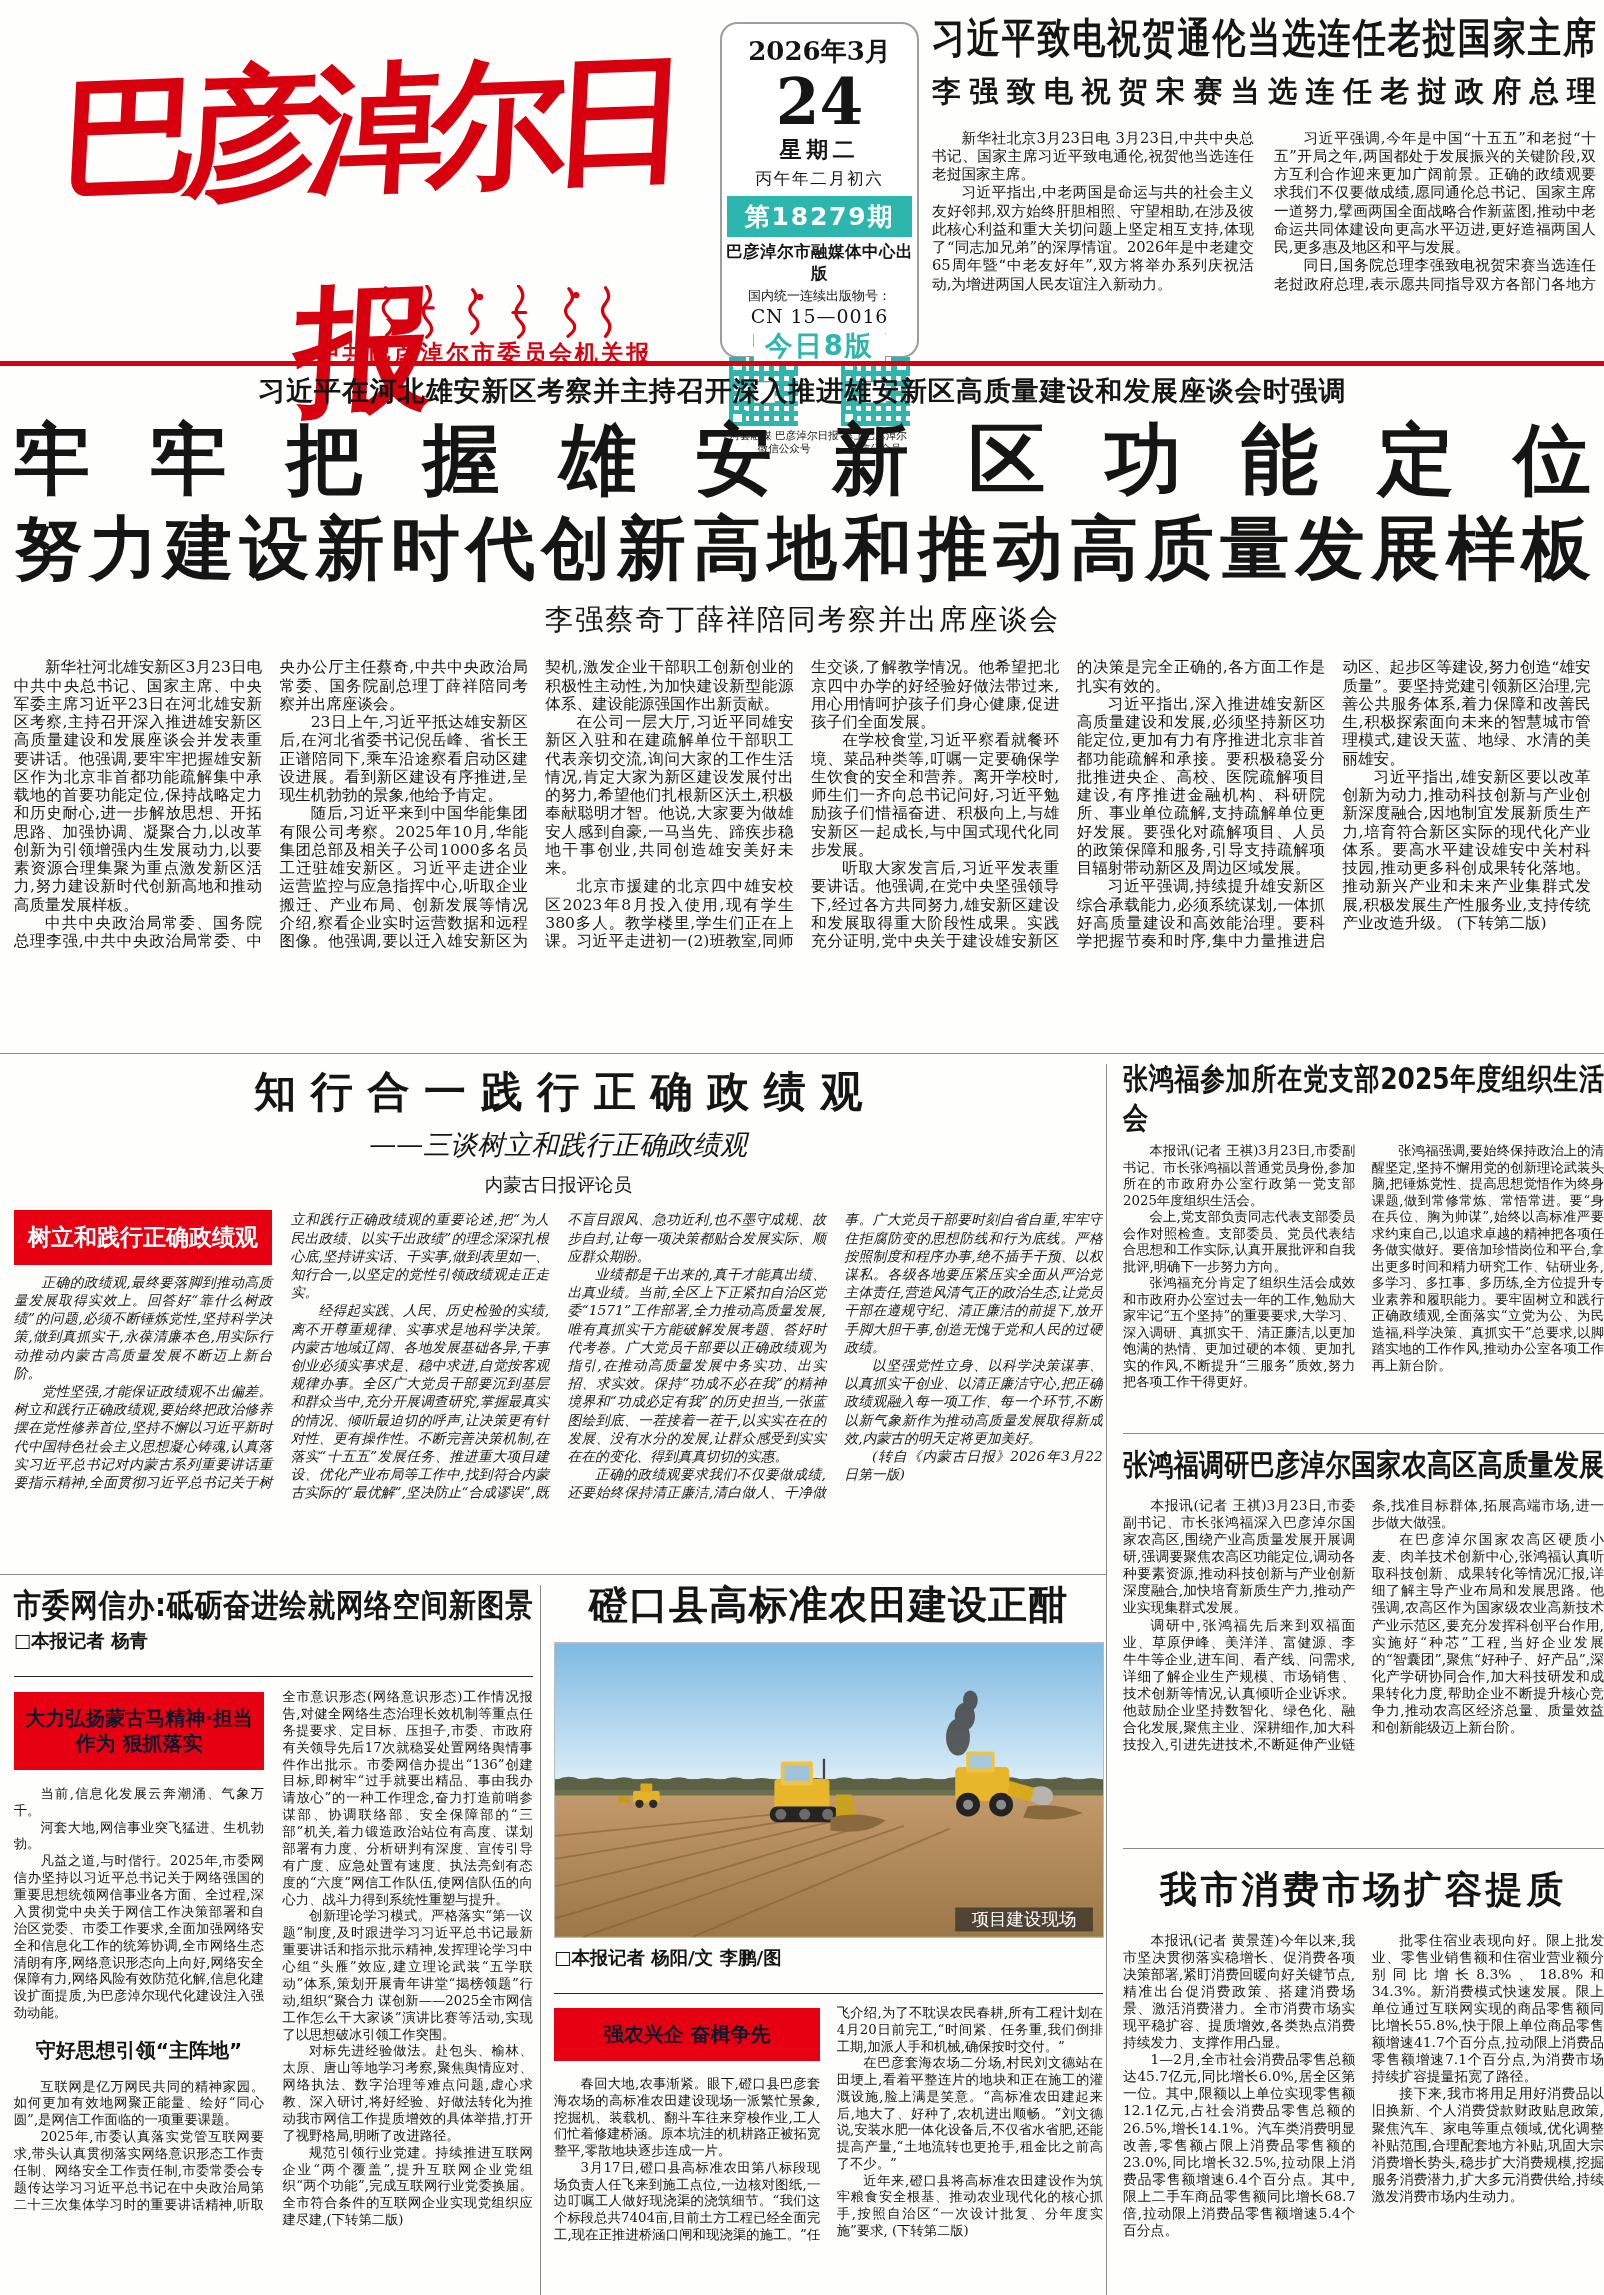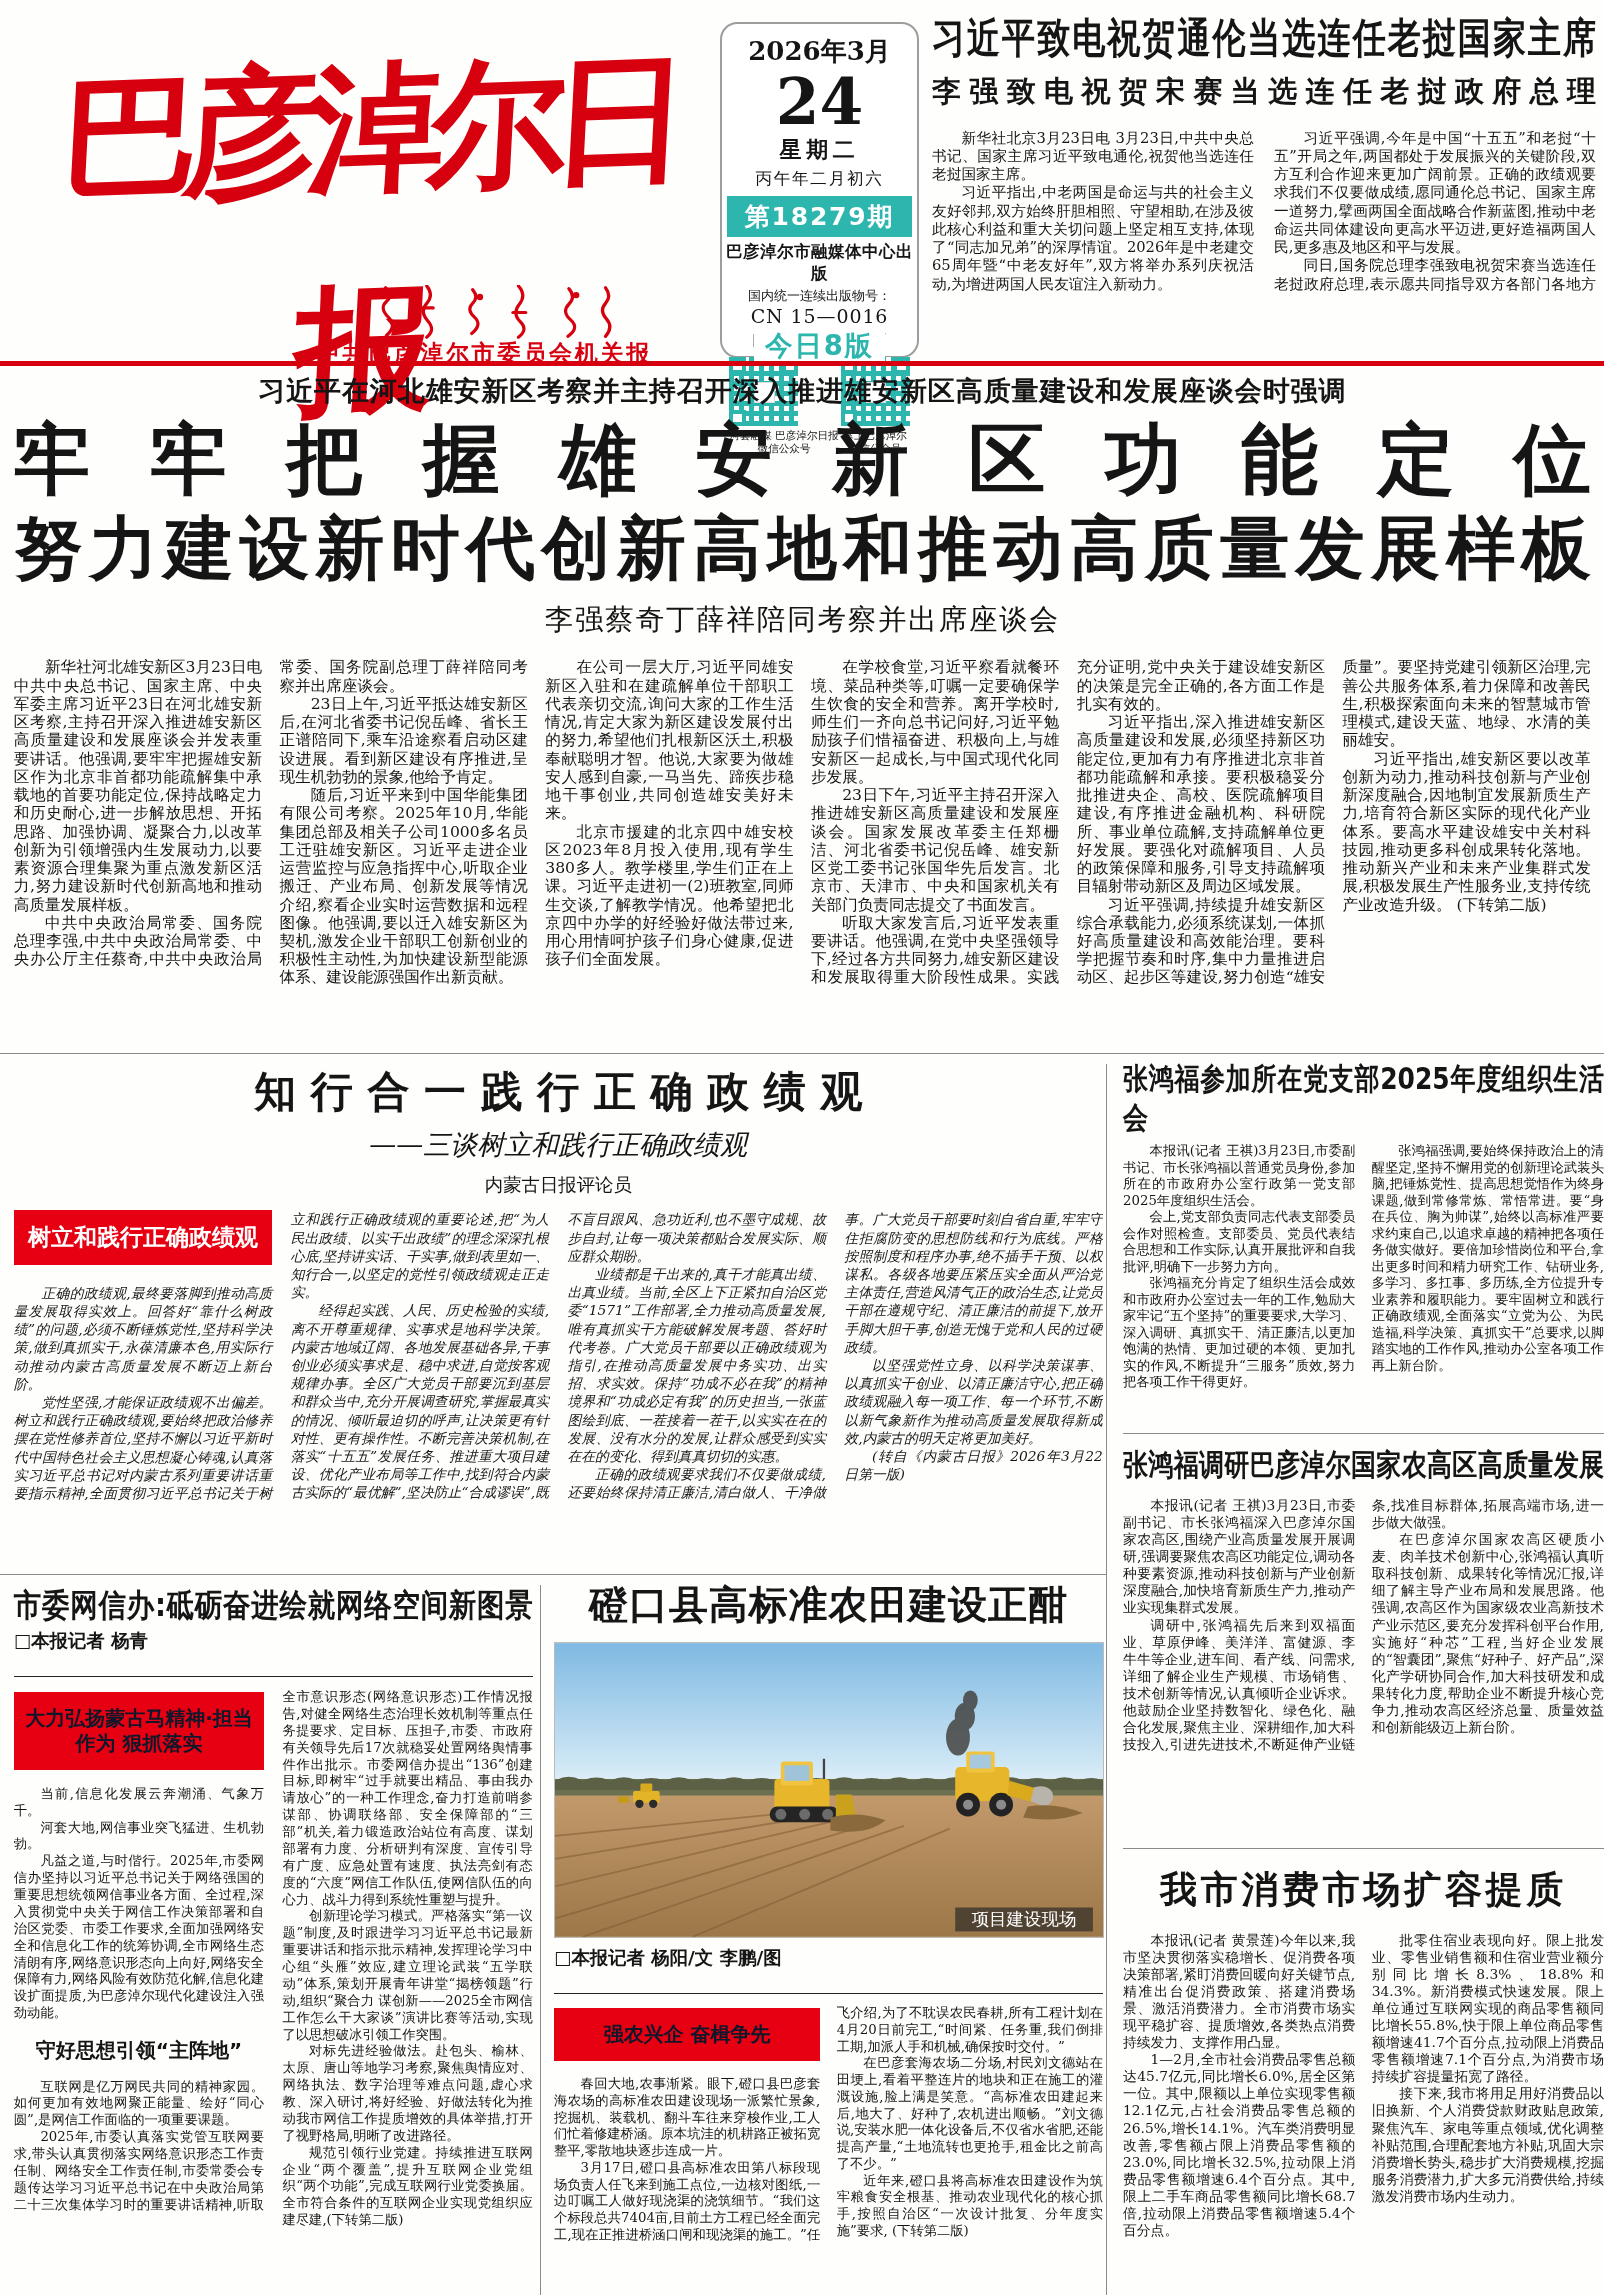--- a/index.html
+++ b/index.html
@@ -62,21 +62,21 @@
   .lead-body{margin-top:19px;column-count:6;column-gap:17.4px;font-size:15.6px;line-height:1.17;
     text-align:justify;height:341px;overflow:hidden;}
   
   .commentary{position:absolute;left:13.8px;top:1064px;width:1089px;}
   .cm-title{font-family:"DejaVu Sans",sans-serif;font-weight:900;font-size:42px;text-align:center;}
   .cm-sub{font-size:27px;text-align:center;margin-top:7.3px;font-style:italic;}
   .cm-byline{font-size:18.4px;text-align:center;margin-top:8.3px;}
   .cm-body{margin-top:13.8px;column-count:4;column-gap:18.4px;font-size:13.8px;line-height:1.32;
     text-align:justify;height:371px;overflow:hidden;font-style:italic;}
   .hl-box{background:#e60012;color:#fff;font-family:"DejaVu Sans",sans-serif;font-style:normal;
-    font-weight:bold;font-size:23px;text-align:center;padding:12px 2.8px;margin-bottom:19px;}
+    font-weight:bold;font-size:23px;text-align:center;padding:12px 2.8px;margin-bottom:8px;}
   .cm-source{text-indent:2em;margin:0;}
   
   .r-art{position:absolute;left:1123px;width:481px;}
   .r-h{font-family:"DejaVu Sans",sans-serif;font-weight:900;font-size:25px;line-height:1.3;
     text-align:justify;text-align-last:justify;transform:scaleY(1.2);transform-origin:top;}
   .r-body{margin-top:18.4px;column-count:2;column-gap:16.5px;font-size:13.3px;line-height:1.24;
     text-align:justify;overflow:hidden;}
   .cons-h{font-family:"DejaVu Sans",sans-serif;font-weight:900;font-size:37px;text-align:center;letter-spacing:3.7px;}
   
   .cyber{position:absolute;left:13.8px;top:1585px;width:519px;}
@@ -179,21 +179,20 @@
     <div class="lead-h2">努力建设新时代创新高地和推动高质量发展样板</div>
     <div class="lead-deck">李强蔡奇丁薛祥陪同考察并出席座谈会</div>
     <div class="lead-body body-cols">
         <p>新华社河北雄安新区3月23日电  中共中央总书记、国家主席、中央军委主席习近平23日在河北雄安新区考察,主持召开深入推进雄安新区高质量建设和发展座谈会并发表重要讲话。他强调,要牢牢把握雄安新区作为北京非首都功能疏解集中承载地的首要功能定位,保持战略定力和历史耐心,进一步解放思想、开拓思路、加强协调、凝聚合力,以改革创新为引领增强内生发展动力,以要素资源合理集聚为重点激发新区活力,努力建设新时代创新高地和推动高质量发展样板。</p>
         <p>中共中央政治局常委、国务院总理李强,中共中央政治局常委、中央办公厅主任蔡奇,中共中央政治局常委、国务院副总理丁薛祥陪同考察并出席座谈会。</p>
         <p>23日上午,习近平抵达雄安新区后,在河北省委书记倪岳峰、省长王正谱陪同下,乘车沿途察看启动区建设进展。看到新区建设有序推进,呈现生机勃勃的景象,他给予肯定。</p>
         <p>随后,习近平来到中国华能集团有限公司考察。2025年10月,华能集团总部及相关子公司1000多名员工迁驻雄安新区。习近平走进企业运营监控与应急指挥中心,听取企业搬迁、产业布局、创新发展等情况介绍,察看企业实时运营数据和远程图像。他强调,要以迁入雄安新区为契机,激发企业干部职工创新创业的积极性主动性,为加快建设新型能源体系、建设能源强国作出新贡献。</p>
         <p>在公司一层大厅,习近平同雄安新区入驻和在建疏解单位干部职工代表亲切交流,询问大家的工作生活情况,肯定大家为新区建设发展付出的努力,希望他们扎根新区沃土,积极奉献聪明才智。他说,大家要为做雄安人感到自豪,一马当先、蹄疾步稳地干事创业,共同创造雄安美好未来。</p>
         <p>北京市援建的北京四中雄安校区2023年8月投入使用,现有学生380多人。教学楼里,学生们正在上课。习近平走进初一(2)班教室,同师生交谈,了解教学情况。他希望把北京四中办学的好经验好做法带过来,用心用情呵护孩子们身心健康,促进孩子们全面发展。</p>
         <p>在学校食堂,习近平察看就餐环境、菜品种类等,叮嘱一定要确保学生饮食的安全和营养。离开学校时,师生们一齐向总书记问好,习近平勉励孩子们惜福奋进、积极向上,与雄安新区一起成长,与中国式现代化同步发展。</p>
-        <p>23日下午,习近平主持召开深入推进雄安新区高质量建设和发展座谈会。国家发展改革委主任郑栅洁、河北省委书记倪岳峰、雄安新区党工委书记张国华先后发言。北京市、天津市、中央和国家机关有关部门负责同志提交了书面发言。</p>
         <p>听取大家发言后,习近平发表重要讲话。他强调,在党中央坚强领导下,经过各方共同努力,雄安新区建设和发展取得重大阶段性成果。实践充分证明,党中央关于建设雄安新区的决策是完全正确的,各方面工作是扎实有效的。</p>
         <p>习近平指出,深入推进雄安新区高质量建设和发展,必须坚持新区功能定位,更加有力有序推进北京非首都功能疏解和承接。要积极稳妥分批推进央企、高校、医院疏解项目建设,有序推进金融机构、科研院所、事业单位疏解,支持疏解单位更好发展。要强化对疏解项目、人员的政策保障和服务,引导支持疏解项目辐射带动新区及周边区域发展。</p>
         <p>习近平强调,持续提升雄安新区综合承载能力,必须系统谋划,一体抓好高质量建设和高效能治理。要科学把握节奏和时序,集中力量推进启动区、起步区等建设,努力创造“雄安质量”。要坚持党建引领新区治理,完善公共服务体系,着力保障和改善民生,积极探索面向未来的智慧城市管理模式,建设天蓝、地绿、水清的美丽雄安。</p>
         <p>习近平指出,雄安新区要以改革创新为动力,推动科技创新与产业创新深度融合,因地制宜发展新质生产力,培育符合新区实际的现代化产业体系。要高水平建设雄安中关村科技园,推动更多科创成果转化落地。推动新兴产业和未来产业集群式发展,积极发展生产性服务业,支持传统产业改造升级。  (下转第二版)</p>
       </div>
   </section>
 
   <div class="h-rule" style="left:0;top:1053px;width:1604px;"></div>
 
   <section class="commentary">

